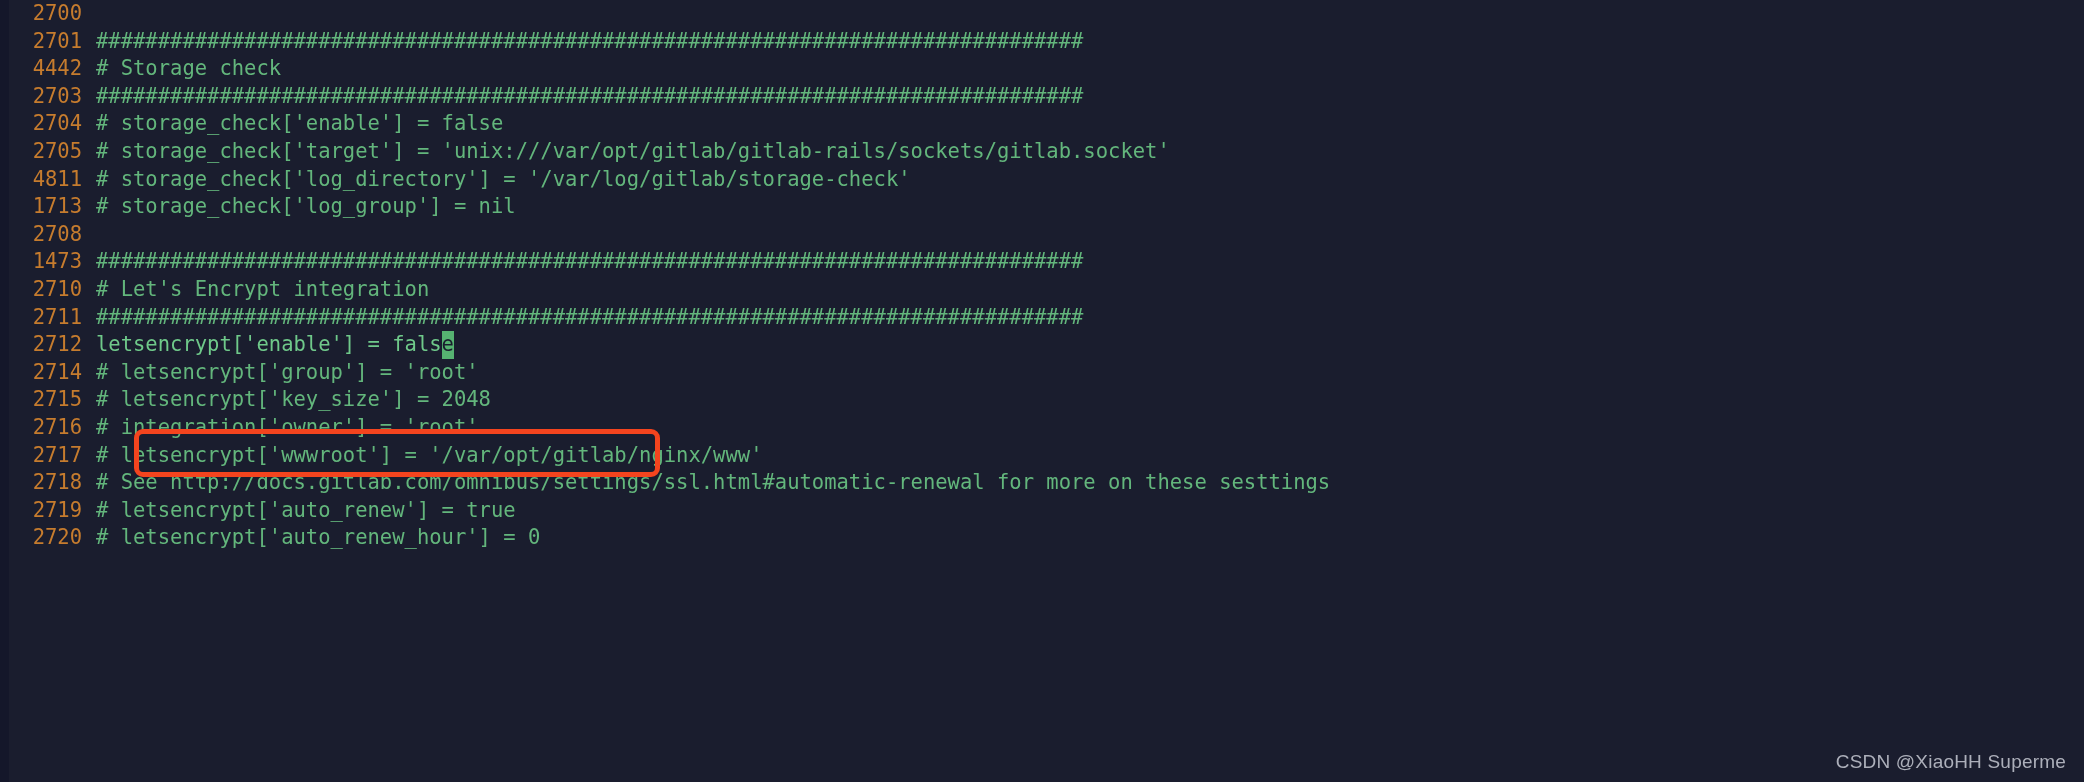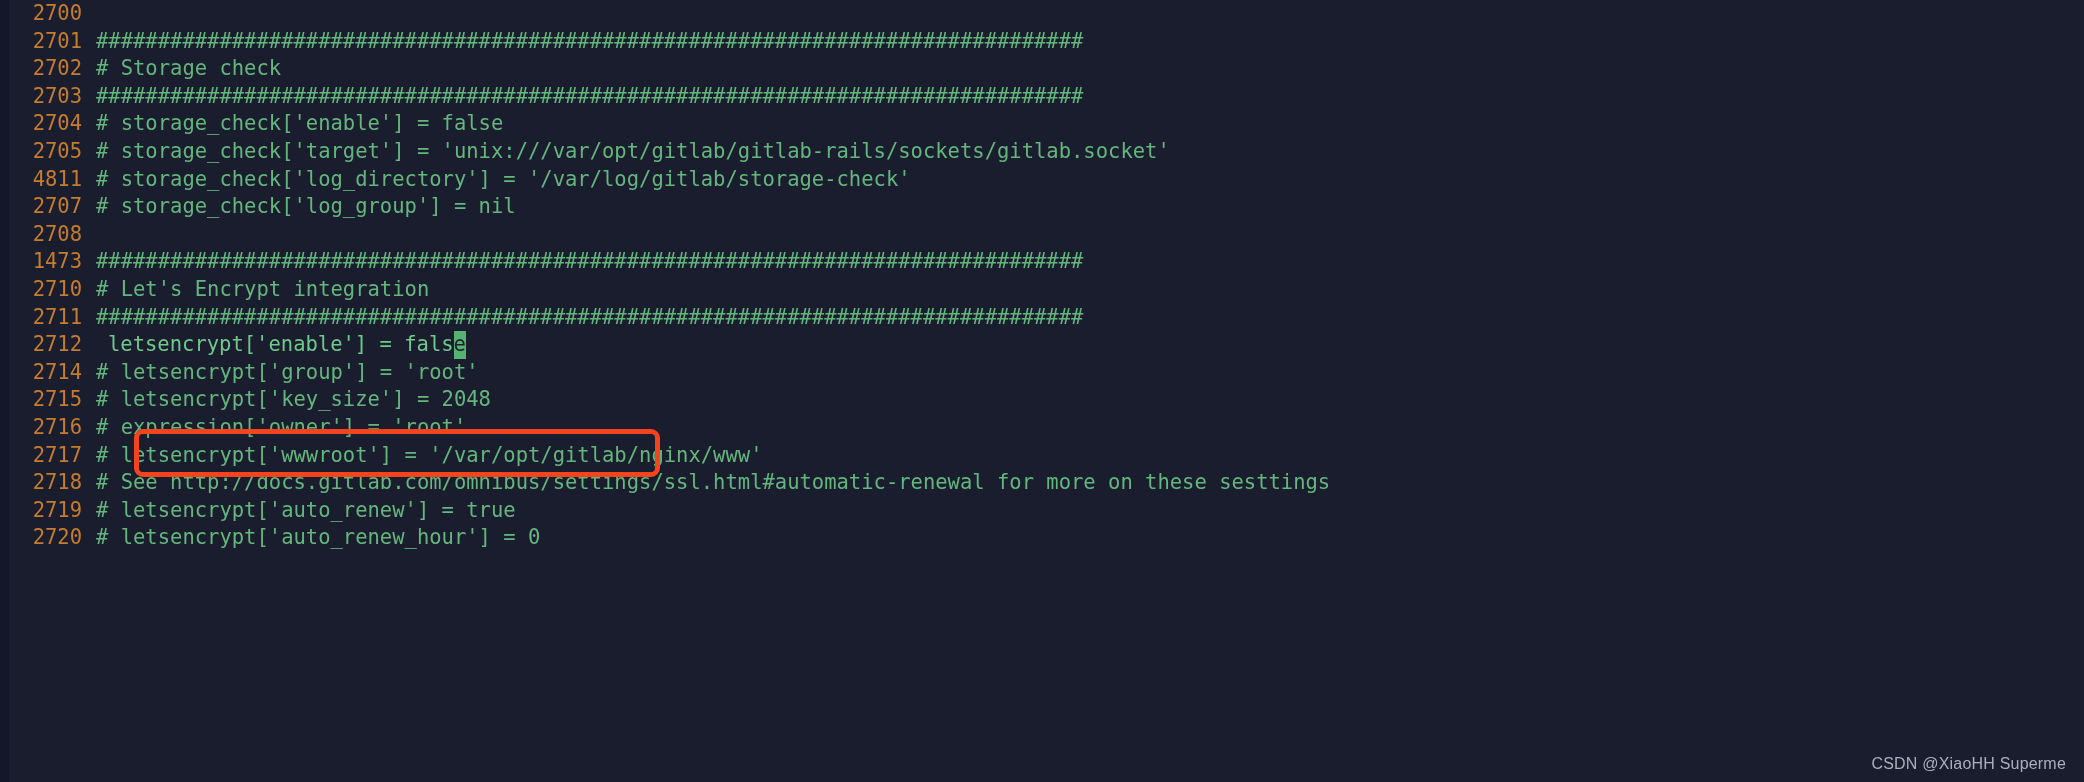--- a/index.html
+++ b/index.html
@@ -56,21 +56,21 @@
     color: #c67c2e;
     font-size: 20.5px;
     vertical-align: top;
   }
 
   .src {
     display: inline-block;
     color: #63b67c;
     vertical-align: top;
   }
-  .src.active   { color: #6fc98a; margin-left: 12px; }
+  .src.active   { color: #6fc98a; }
 
   
   .caret-block {
     display: inline-block;
     background: #56b271;
     color: #1a1d2e;
     font-weight: 400;
   }
 
   
@@ -85,49 +85,49 @@
     box-sizing: border-box;
     pointer-events: none;
   }
 
   #watermark {
     position: absolute;
     right: 18px;
     bottom: 9px;
     color: #b9bcc6;
     font-family: "Liberation Sans", sans-serif;
-    font-size: 16px;
+    font-size: 19px;
     letter-spacing: 0.2px;
     opacity: 0.92;
   }
 </style>
 </head>
 <body>
 
 <div id="editor">
 
   <div id="left-rail"></div>
 
   <div id="code-area">
       <div class="code-line"><span class="ln">2700</span><span class="src"></span></div>
       <div class="code-line"><span class="ln">2701</span><span class="src">################################################################################</span></div>
-      <div class="code-line"><span class="ln">2702</span><span class="src"># Storage check</span></div>
+      <div class="code-line"><span class="ln">4442</span><span class="src"># Storage check</span></div>
       <div class="code-line"><span class="ln">2703</span><span class="src">################################################################################</span></div>
       <div class="code-line"><span class="ln">2704</span><span class="src"># storage_check['enable'] = false</span></div>
       <div class="code-line"><span class="ln">2705</span><span class="src"># storage_check['target'] = 'unix:///var/opt/gitlab/gitlab-rails/sockets/gitlab.socket'</span></div>
       <div class="code-line"><span class="ln">4811</span><span class="src"># storage_check['log_directory'] = '/var/log/gitlab/storage-check'</span></div>
-      <div class="code-line"><span class="ln">2707</span><span class="src"># storage_check['log_group'] = nil</span></div>
+      <div class="code-line"><span class="ln">1713</span><span class="src"># storage_check['log_group'] = nil</span></div>
       <div class="code-line"><span class="ln">2708</span><span class="src"></span></div>
       <div class="code-line"><span class="ln">1473</span><span class="src">################################################################################</span></div>
       <div class="code-line"><span class="ln">2710</span><span class="src"># Let's Encrypt integration</span></div>
       <div class="code-line"><span class="ln">2711</span><span class="src">################################################################################</span></div>
       <div class="code-line"><span class="ln">2712</span><span class="src active">letsencrypt['enable'] = fals<span class="caret-block">e</span></span></div>
       <div class="code-line"><span class="ln">2714</span><span class="src"># letsencrypt['group'] = 'root'</span></div>
       <div class="code-line"><span class="ln">2715</span><span class="src"># letsencrypt['key_size'] = 2048</span></div>
-      <div class="code-line"><span class="ln">2716</span><span class="src"># expression['owner'] = 'root'</span></div>
+      <div class="code-line"><span class="ln">2716</span><span class="src"># integration['owner'] = 'root'</span></div>
       <div class="code-line"><span class="ln">2717</span><span class="src"># letsencrypt['wwwroot'] = '/var/opt/gitlab/nginx/www'</span></div>
       <div class="code-line"><span class="ln">2718</span><span class="src"># See http://docs.gitlab.com/omnibus/settings/ssl.html#automatic-renewal for more on these sesttings</span></div>
       <div class="code-line"><span class="ln">2719</span><span class="src"># letsencrypt['auto_renew'] = true</span></div>
       <div class="code-line"><span class="ln">2720</span><span class="src"># letsencrypt['auto_renew_hour'] = 0</span></div>
     </div>
 
   <div id="annotation-box"></div>
 
   <div id="watermark">CSDN @XiaoHH Superme</div>
 

